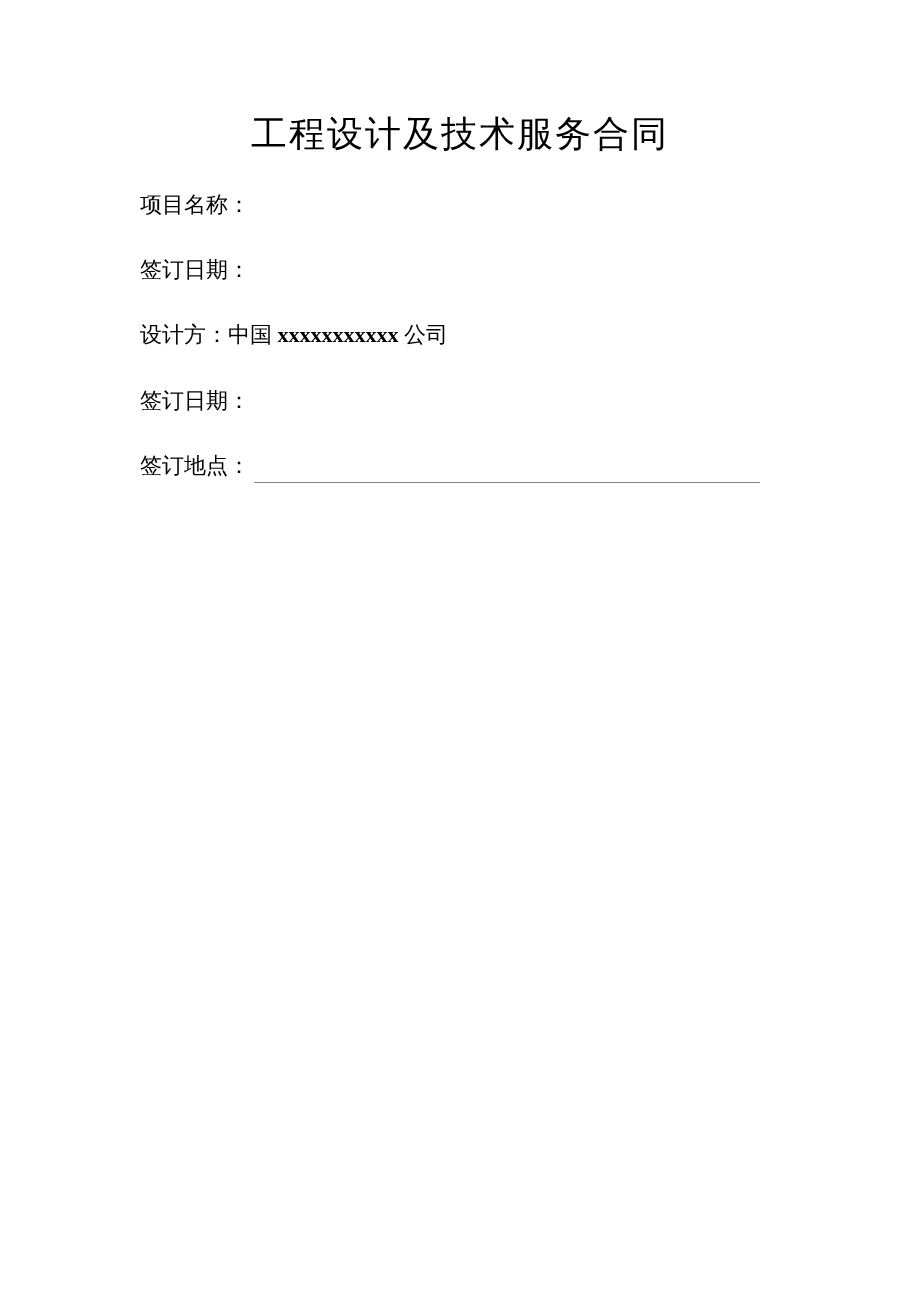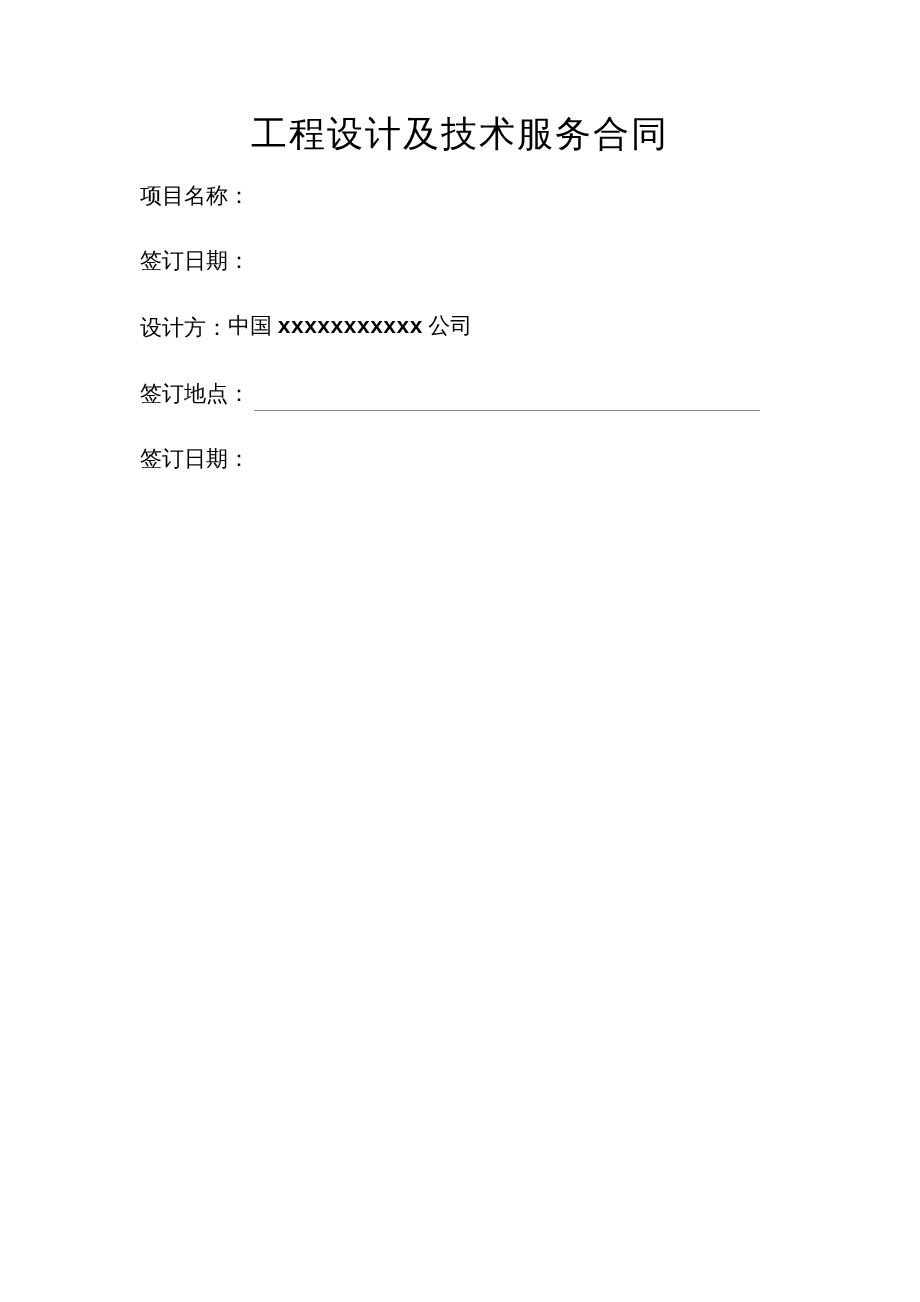--- a/index.html
+++ b/index.html
@@ -15,39 +15,39 @@
       color: #000000;
       position: relative;
     }
     .page {
       padding: 110px 140px 0 140px;
     }
     .title {
       text-align: center;
       font-size: 36px;
       font-weight: normal;
-      margin-bottom: 19px;
+      margin-bottom: 28px;
       letter-spacing: 2px;
     }
     .field-row {
       font-size: 22px;
       margin-bottom: 30px;
       line-height: 1.6;
       display: flex;
       align-items: flex-end;
     }
     .field-label {
       white-space: nowrap;
     }
     .field-value {
       white-space: nowrap;
     }
     .bold-part {
       font-weight: bold;
-      font-family: Liberation Mono, monospace;
+      font-family: Liberation Serif, serif;
       margin-top: 12px;
     }
     .underline-fill {
       flex: 1;
       border-bottom: 1px solid #888;
       margin-left: 4px;
       margin-right: 20px;
       height: 1.2em;
     }
   </style>
@@ -69,21 +69,21 @@
 
 
   <div class="field-row">
     <span class="field-label">设计方：</span>
     <span class="field-value">
       <span>中国 </span><span class="bold-part">xxxxxxxxxxx</span><span> 公司</span>
     </span>
   </div>
 
   <div class="field-row">
-    <span class="field-label">签订地点：</span>
-    <span class="underline-fill"></span>
+    <span class="field-label">签订日期：</span>
+    <span class="field-value"></span>
   </div>
 
   <div class="field-row">
-    <span class="field-label">签订日期：</span>
-    <span class="field-value"></span>
+    <span class="field-label">签订地点：</span>
+    <span class="underline-fill"></span>
   </div>
 </div>
 
 </body></html>

